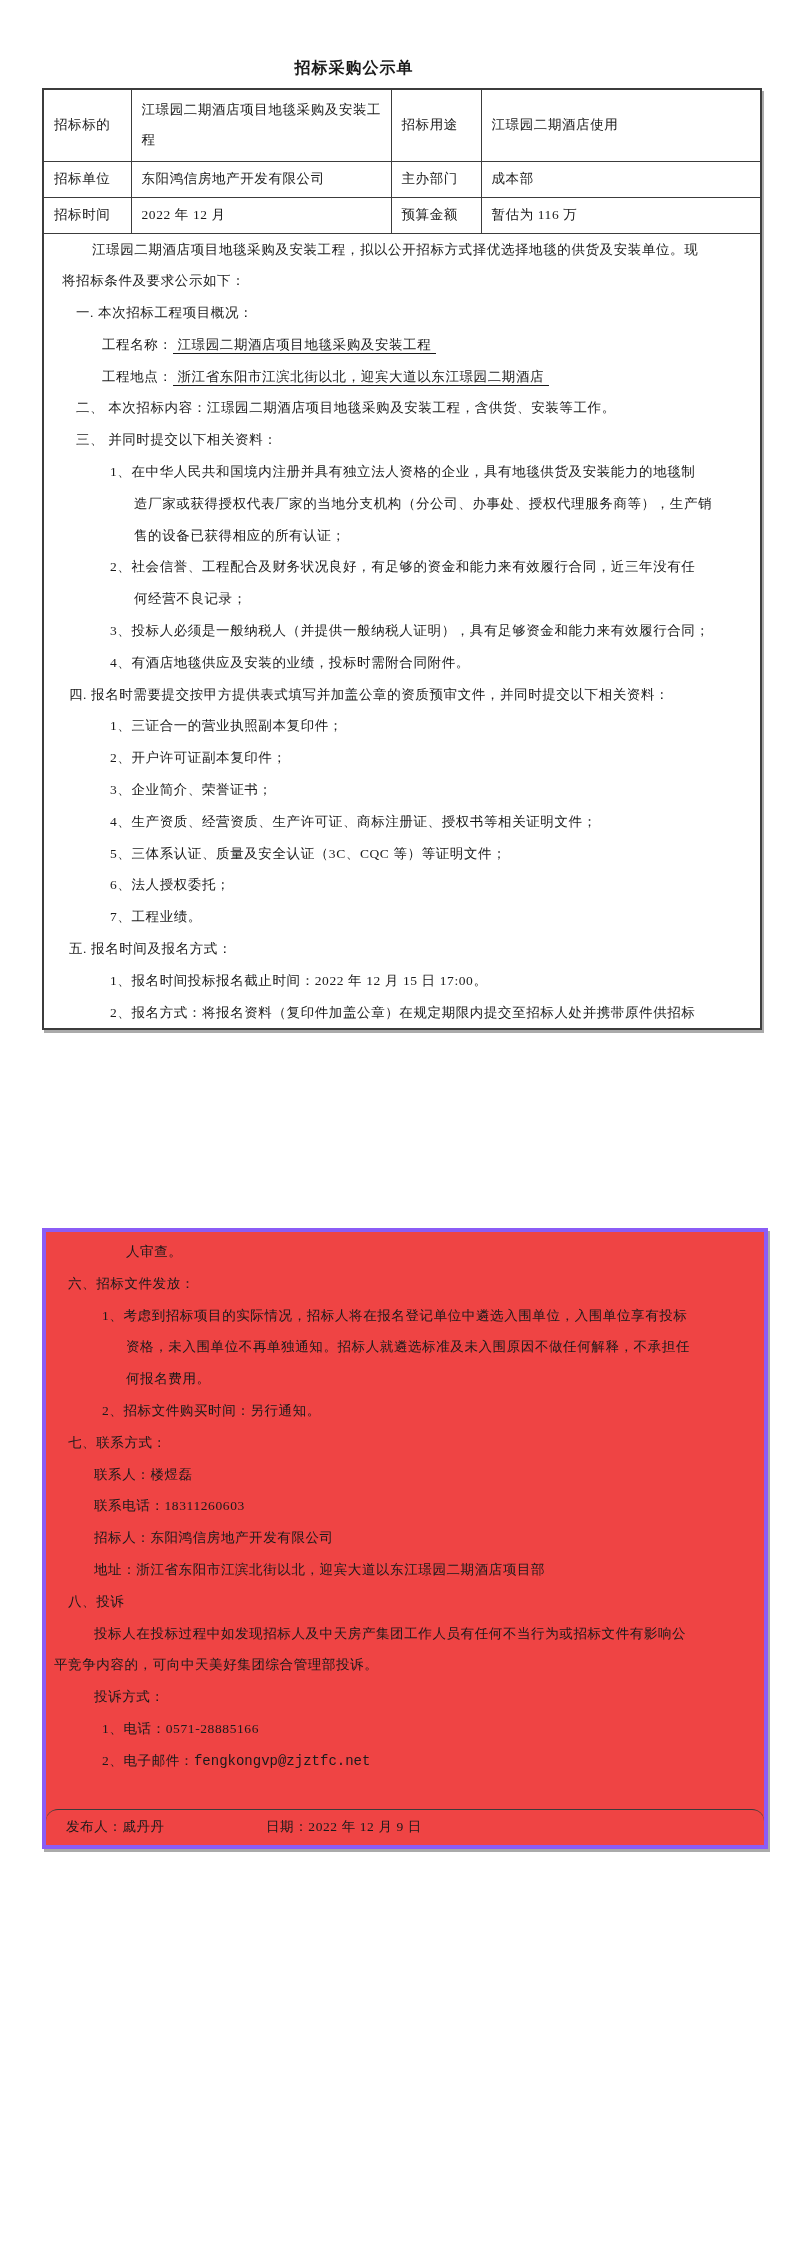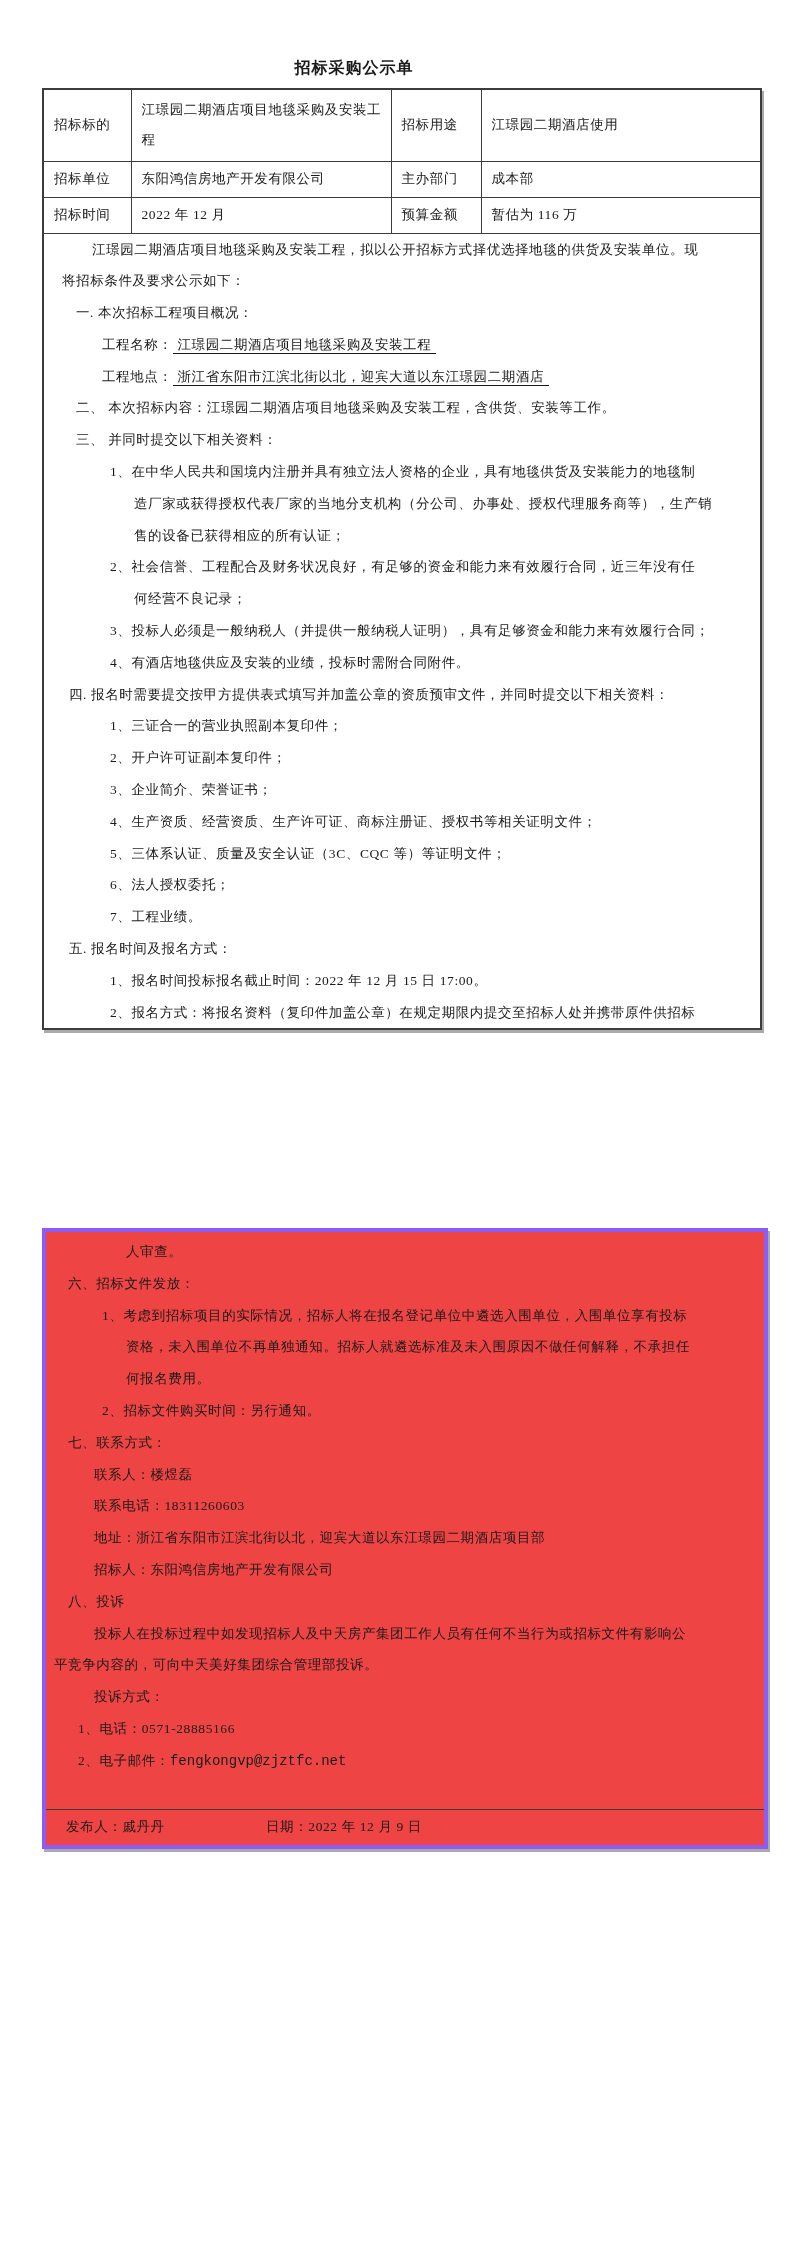--- a/index.html
+++ b/index.html
@@ -31,31 +31,31 @@
   td.bodycell{
     vertical-align:top;padding:4px 4px 0 0;
   }
   
   .sheet2{
     position:absolute;left:42px;top:1228px;width:718px;height:613px;
     border:4px solid #8b5cf6;box-shadow:2px 3px 0 #aaaaaa;background:#ef4444;
   }
   .sheet2 .body2{height:573px;padding-top:4px;}
   .sheet2 .footer-row{
-    border-top:1.5px solid #3c3c3c;height:34px;display:flex;align-items:center;
+    border-top:1.5px solid #3c3c3c;height:34px;display:flex;align-items:center;border-radius:12px;
   }
   .footer-row .pub{padding-left:20px;width:200px;}
   
   .line{height:31.8px;line-height:31.8px;white-space:nowrap;overflow:hidden;}
   .iA{padding-left:8px;}
   .fi{text-indent:30px;}
   .iB{padding-left:22px;}
   .iB4{padding-left:15px;}
   .iC{padding-left:48px;}
-  .iC2{padding-left:32px;}
+  .iC2{padding-left:56px;}
   .iD{padding-left:56px;}
   .iE{padding-left:80px;}
   .ul{border-bottom:1px solid #1a1a1a;padding:0 5px 1px 5px;}
   .mono{font-family:"Liberation Mono","DejaVu Sans Mono",monospace;font-size:14px;letter-spacing:0;}
 </style>
 </head>
 <body>
 
 <div class="doc-title">招标采购公示单</div>
 
@@ -125,22 +125,22 @@
   <div class="body2">
     <div class="line iE">人审查。</div>
     <div class="line iB">六、招标文件发放：</div>
     <div class="line iD">1、考虑到招标项目的实际情况，招标人将在报名登记单位中遴选入围单位，入围单位享有投标</div>
     <div class="line iE">资格，未入围单位不再单独通知。招标人就遴选标准及未入围原因不做任何解释，不承担任</div>
     <div class="line iE">何报名费用。</div>
     <div class="line iD">2、招标文件购买时间：另行通知。</div>
     <div class="line iB">七、联系方式：</div>
     <div class="line iC">联系人：楼煜磊</div>
     <div class="line iC">联系电话：18311260603</div>
+    <div class="line iC">招标人：东阳鸿信房地产开发有限公司</div>
     <div class="line iC">地址：浙江省东阳市江滨北街以北，迎宾大道以东江璟园二期酒店项目部</div>
-    <div class="line iC">招标人：东阳鸿信房地产开发有限公司</div>
     <div class="line iB">八、投诉</div>
     <div class="line iC">投标人在投标过程中如发现招标人及中天房产集团工作人员有任何不当行为或招标文件有影响公</div>
     <div class="line iA">平竞争内容的，可向中天美好集团综合管理部投诉。</div>
     <div class="line iC">投诉方式：</div>
     <div class="line iC2">1、电话：0571-28885166</div>
     <div class="line iC2">
       <span>2、电子邮件：</span><span class="mono">fengkongvp@zjztfc.net</span>
     </div>
   </div>
   <div class="footer-row">

